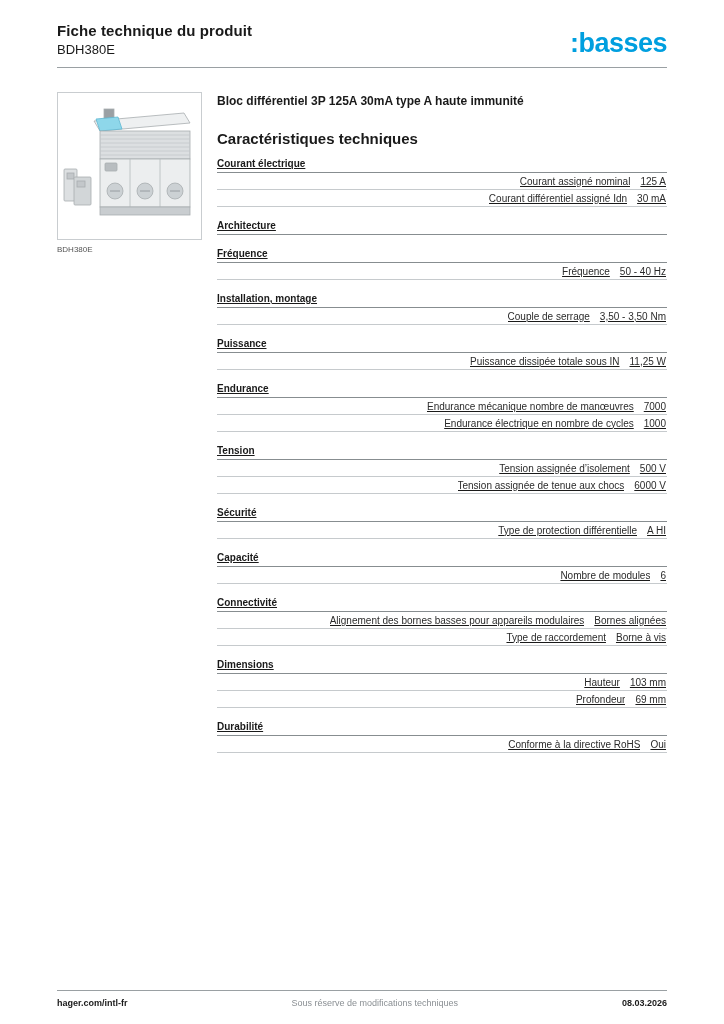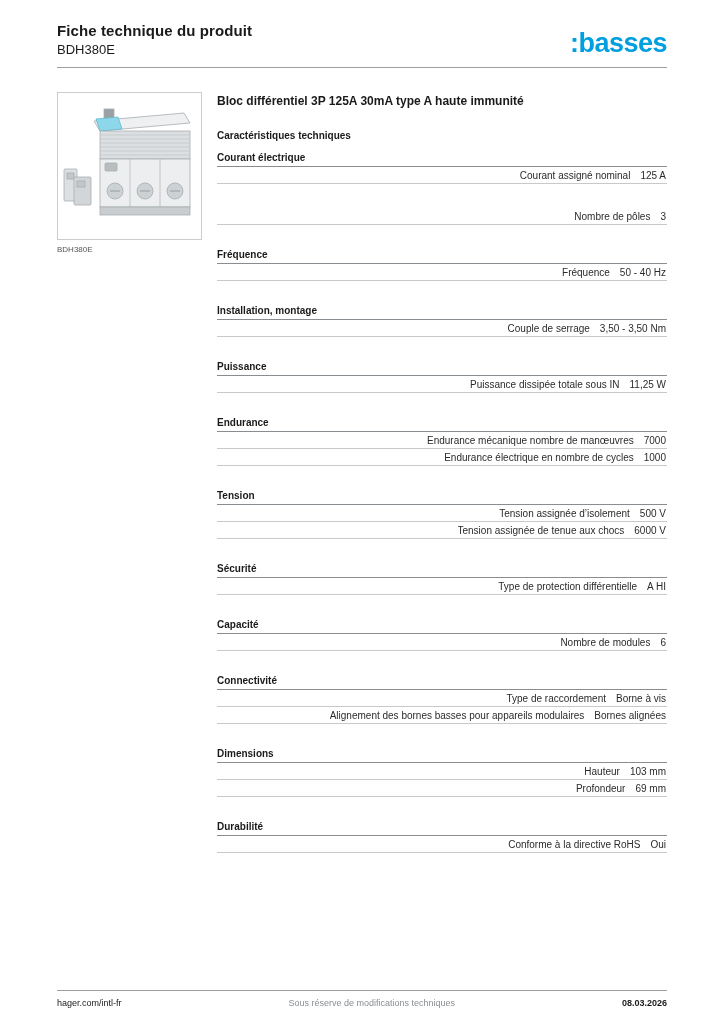--- a/index.html
+++ b/index.html
@@ -29,41 +29,41 @@
   .left-col { width:145px; flex:none; }
   .image-box {
     width:145px; height:148px;
     border:1px solid #c9cdd0; background:#ffffff;
     display:flex; align-items:center; justify-content:center;
   }
   .image-caption { font-size:8px; color:#555; margin-top:5px; }
 
   .right-col { flex:1; padding-top:2px; min-width:0; }
   .description { font-size:12px; font-weight:bold; margin-bottom:22px; }
-  .carac-title { font-size:10px; font-weight:bold; margin-bottom:11px; }
-
-  
-  .spec-section { margin-bottom:24px; }
+  .carac-title { font-size:15px; font-weight:bold; margin-bottom:11px; }
+
+  
+  .spec-section { margin-bottom:13px;text-decoration:underline; }
   .section-title {
     font-size:10px; font-weight:bold;
     padding-bottom:3px; border-bottom:1px solid #878d90;
   }
   .spec-row {
     display:flex; justify-content:flex-end; gap:10px;
     font-size:10px; color:#2b2b2b;
     padding:2.5px 1px; border-bottom:1px solid #c6cacd;
   }
   .row-label { white-space:nowrap; overflow:hidden; text-overflow:ellipsis; }
   .row-value { text-align:right; white-space:nowrap; }
 
   
   footer { position:absolute; left:57px; right:57px; bottom:16px; }
   .footer-rule { border-top:1px solid #9aa0a3; margin-bottom:7px; }
   .footer-row { display:flex; justify-content:space-between; align-items:baseline; font-size:9px; }
-  .footer-left  { font-weight:normal; color:#1a1a1a; text-decoration:none; }
+  .footer-left  { font-weight:bold; color:#1a1a1a; text-decoration:none; }
   .footer-center{ color:#8a8f93; }
   .footer-right { font-weight:bold; }
 </style>
 </head>
 <body>
 
 <div class="page">
 
   <header>
     <div>
@@ -110,26 +110,27 @@
     <section class="right-col">
       <div class="description">Bloc différentiel 3P 125A 30mA type A haute immunité</div>
       <div class="carac-title">Caractéristiques techniques</div>
       <div id="sections">
           <div class="spec-section">
             <div class="section-title">Courant électrique</div>
             <div class="spec-row">
               <span class="row-label">Courant assigné nominal</span>
               <span class="row-value">125 A</span>
             </div>
-          </div>
-          <div class="spec-section">
-            <div class="spec-row">
-              <span class="row-label">Nombre de pôles</span>
-              <span class="row-value">3</span>
-            </div>
+            <div class="spec-row">
+              <span class="row-label">Courant différentiel assigné Idn</span>
+              <span class="row-value">30 mA</span>
+            </div>
+          </div>
+          <div class="spec-section">
+            <div class="section-title">Architecture</div>
           </div>
           <div class="spec-section">
             <div class="section-title">Fréquence</div>
             <div class="spec-row">
               <span class="row-label">Fréquence</span>
               <span class="row-value">50 - 40 Hz</span>
             </div>
           </div>
           <div class="spec-section">
             <div class="section-title">Installation, montage</div>
@@ -177,26 +178,26 @@
           <div class="spec-section">
             <div class="section-title">Capacité</div>
             <div class="spec-row">
               <span class="row-label">Nombre de modules</span>
               <span class="row-value">6</span>
             </div>
           </div>
           <div class="spec-section">
             <div class="section-title">Connectivité</div>
             <div class="spec-row">
+              <span class="row-label">Alignement des bornes basses pour appareils modulaires</span>
+              <span class="row-value">Bornes alignées</span>
+            </div>
+            <div class="spec-row">
               <span class="row-label">Type de raccordement</span>
               <span class="row-value">Borne à vis</span>
-            </div>
-            <div class="spec-row">
-              <span class="row-label">Alignement des bornes basses pour appareils modulaires</span>
-              <span class="row-value">Bornes alignées</span>
             </div>
           </div>
           <div class="spec-section">
             <div class="section-title">Dimensions</div>
             <div class="spec-row">
               <span class="row-label">Hauteur</span>
               <span class="row-value">103 mm</span>
             </div>
             <div class="spec-row">
               <span class="row-label">Profondeur</span>

